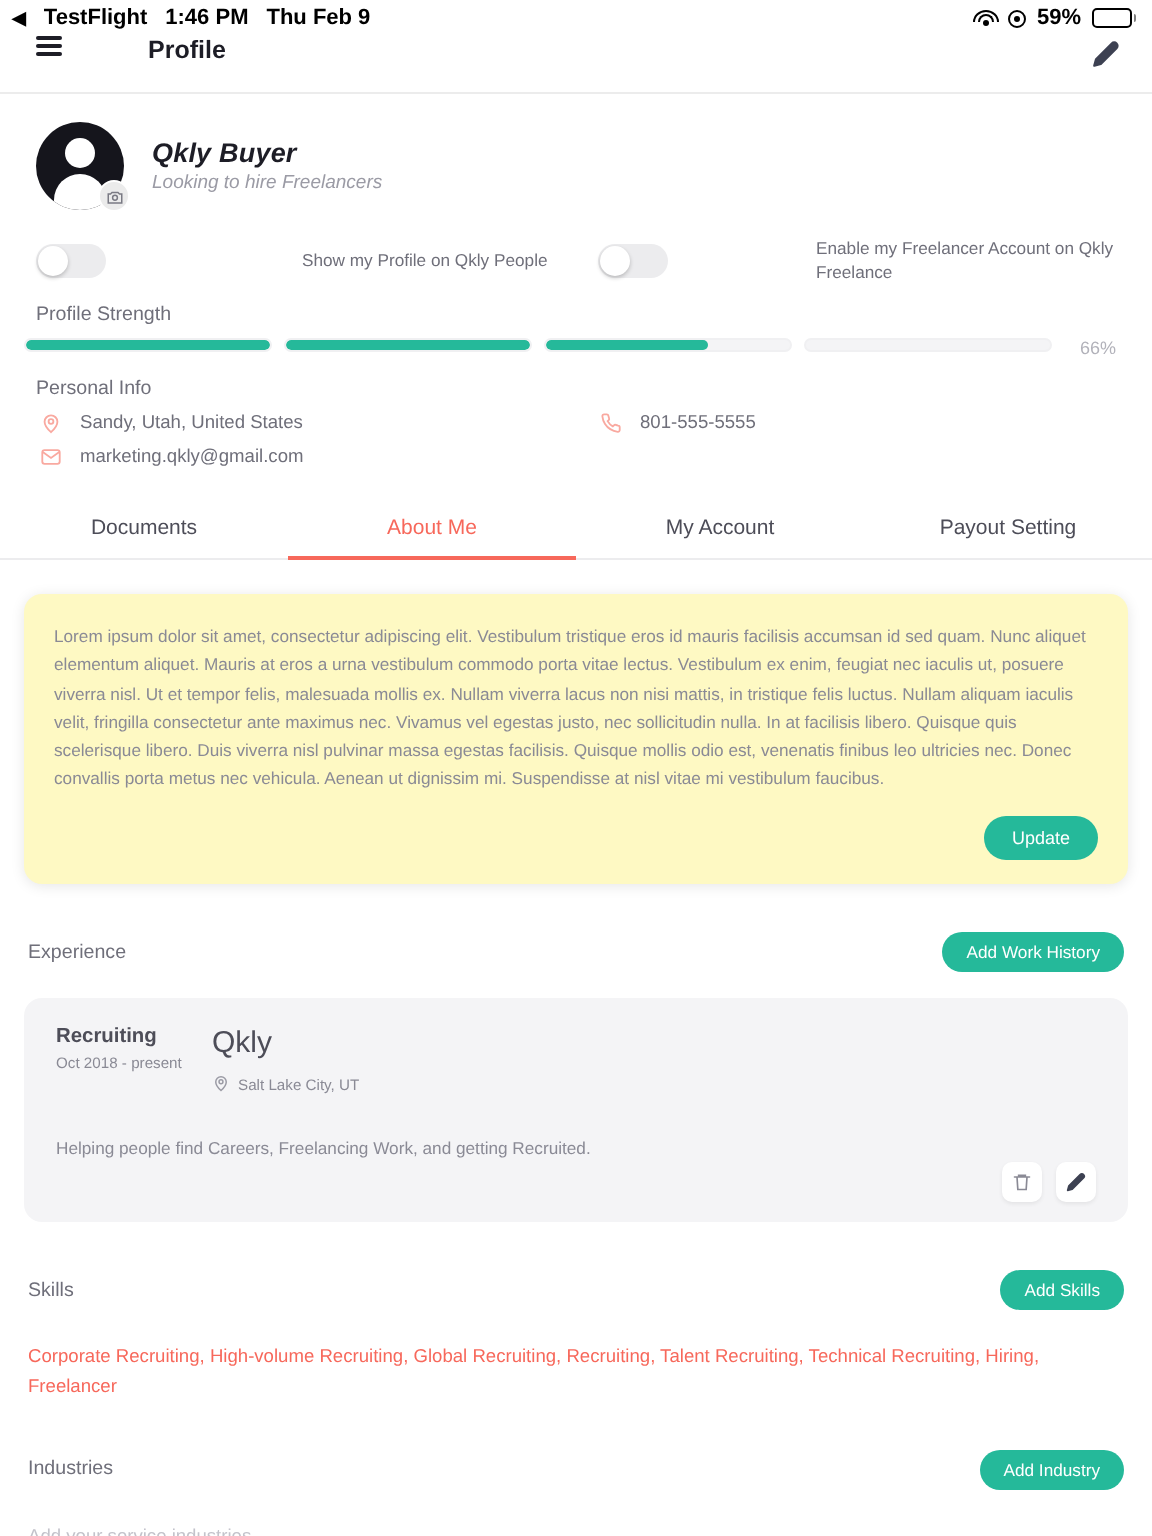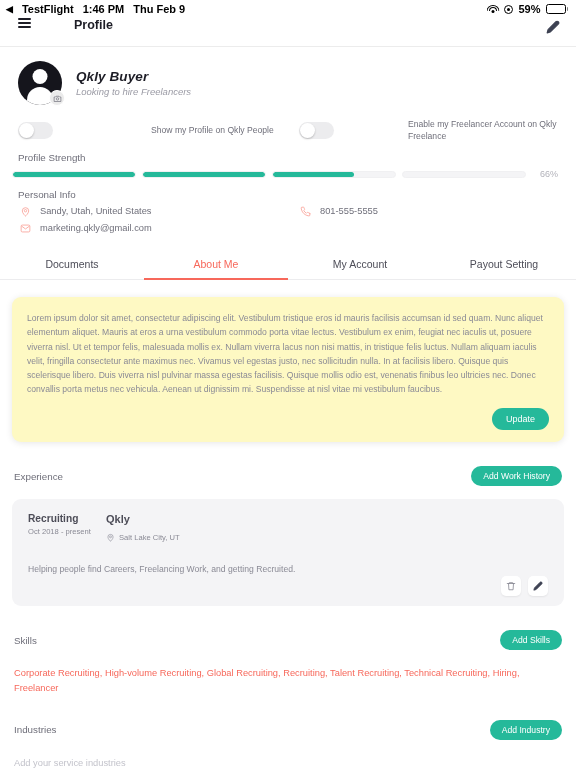--- a/index.html
+++ b/index.html
@@ -86,21 +86,21 @@
     background: #fff; box-shadow: 0 1px 2px rgba(0,0,0,.22);
   }
   .toggle-label { font-size: 8.6px; color: #6f6f7a; line-height: 1.35; margin-left: 0; }
   .toggle-cell .toggle-label { margin-left: auto; width: 126px; }
   .toggle-cell.second .toggle-label { width: 150px; }
 
   
   .sec-title { font-size: 9.8px; color: #6f6f7a; padding: 0 18px; }
 
   
-  .strength-bars { display: flex; align-items: center; gap: 6px; padding: 6px 18px 0 12px; }
+  .strength-bars { display: flex; align-items: flex-start; gap: 6px; padding: 6px 18px 0 12px; }
   .seg { height: 7px; border-radius: 4px; background: #f4f4f6; border: 1px solid #f0f0f2; flex: 1; overflow: hidden; }
   .seg .fill { height: 100%; background: #25b99a; border-radius: 4px; }
   .pct { font-size: 9px; color: #b2b2ba; width: 26px; text-align: right; flex: 0 0 auto; }
 
   
   .pinfo { padding: 6px 18px 0 18px; }
   .pinfo-row { display: flex; align-items: center; margin-bottom: 6px; }
   .pinfo-col { display: flex; }
   .pinfo-col.a { width: 280px; }
   .pinfo-icon { width: 14px; display: flex; align-items: center; justify-content: center; flex: 0 0 auto; }
@@ -130,21 +130,21 @@
   .btn.sm { padding: 5px 12px; font-size: 8.6px; }
 
   .sec-head { display: flex; align-items: center; justify-content: space-between; margin-top: 24px; padding: 0 2px; }
   .sec-head h3 { font-size: 9.8px; font-weight: 400; color: #6f6f7a; }
 
   .exp-card { margin-top: 13px; background: #f4f4f6; border-radius: 9px; padding: 14px 16px 10px 16px; }
   .exp-top { display: flex; }
   .exp-left { width: 78px; flex: 0 0 auto; }
   .exp-role { font-size: 10.2px; font-weight: 700; color: #4d4d58; }
   .exp-dates { font-size: 7.6px; color: #8a8a95; margin-top: 3px; }
-  .exp-company { font-size: 11px; font-weight: 700; color: #4d4d58; }
+  .exp-company { font-size: 15px; font-weight: 400; color: #4d4d58; }
   .exp-loc { display: flex; align-items: center; margin-top: 3px; }
   .exp-loc-text { font-size: 7.6px; color: #8a8a95; margin-left: 4px; }
   .exp-desc { font-size: 8.6px; color: #8a8a95; margin-top: 18px; }
   .exp-actions { display: flex; justify-content: flex-end; gap: 7px; margin-top: 2px; }
   .icon-btn {
     width: 20px; height: 20px; border-radius: 5px; background: #fff;
     display: flex; align-items: center; justify-content: center; cursor: pointer;
     box-shadow: 0 1px 2px rgba(0,0,0,.07);
   }
 

